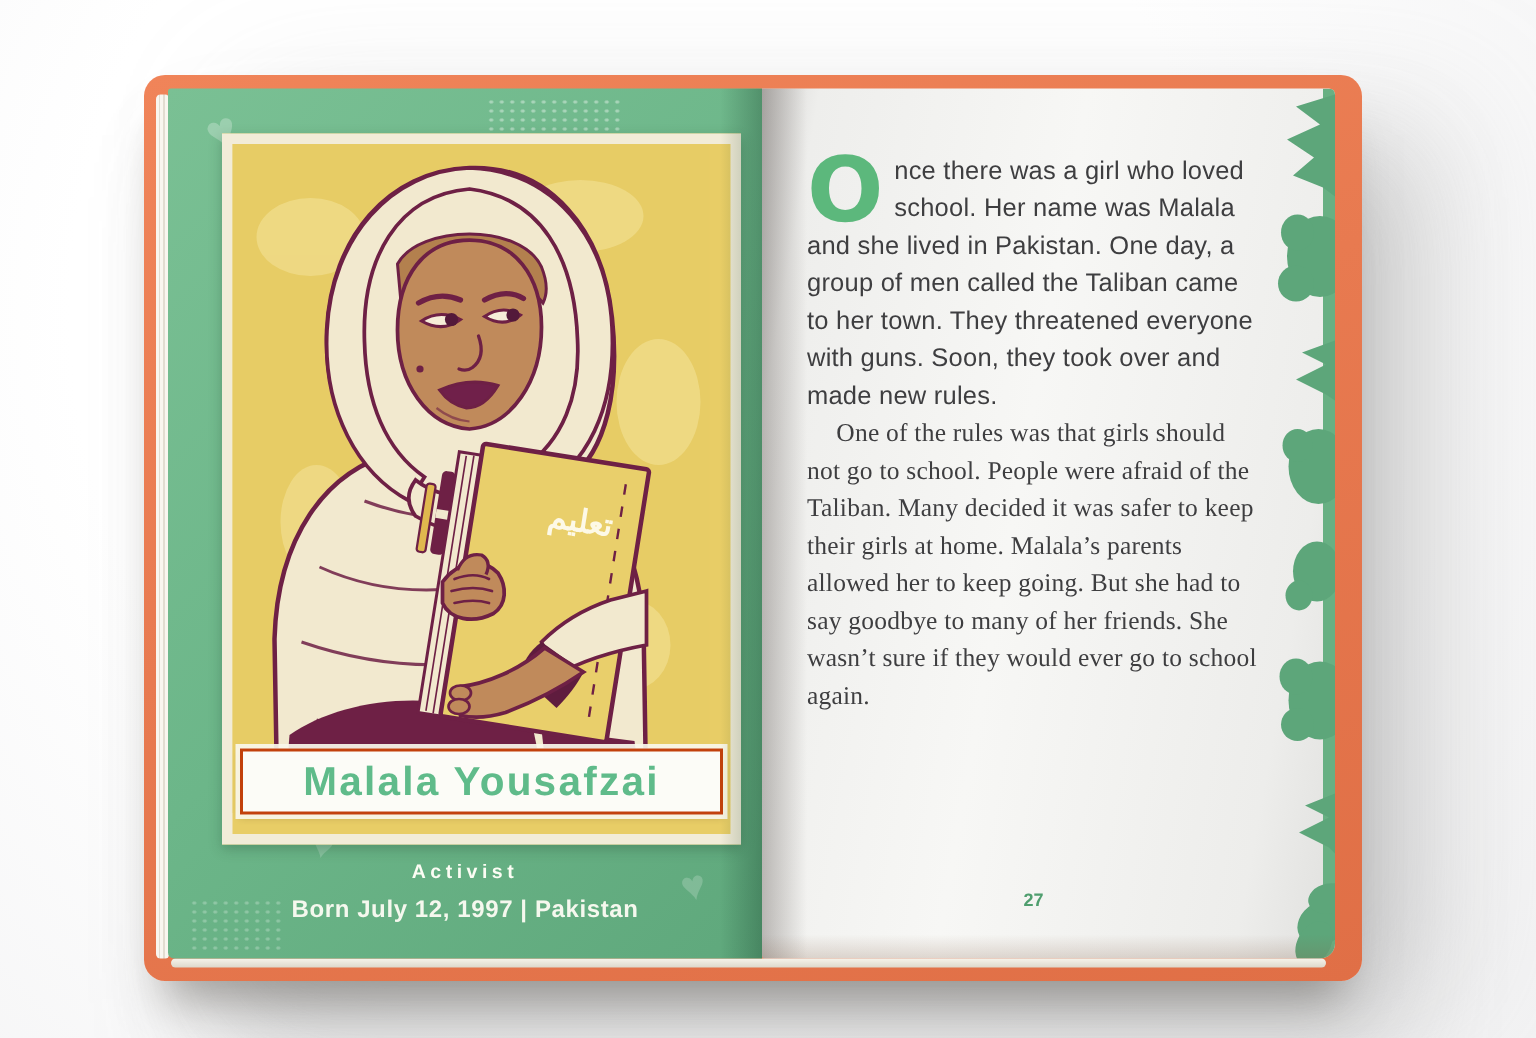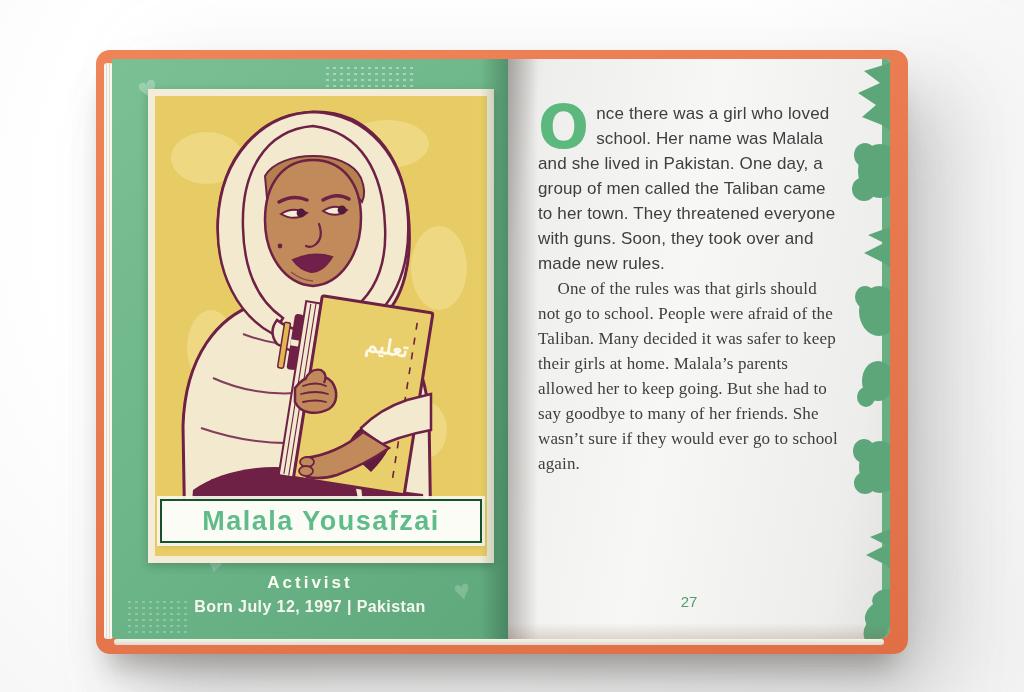--- a/index.html
+++ b/index.html
@@ -35,37 +35,37 @@
   .heart.h3{left:342px;top:516px;font-size:28px;transform:rotate(-12deg);color:rgba(255,255,255,.20);}
   .dots{position:absolute;background-image:radial-gradient(rgba(255,255,255,.38) 1.3px,transparent 1.5px);
     background-size:7px 6px;}
   .dots.d1{left:212px;top:6px;width:92px;height:34px;}
   .dots.d2{left:14px;top:540px;width:64px;height:36px;opacity:.65;}
   
   .card{position:absolute;left:36px;top:30px;width:332px;height:460px;
     background:#e8cd66;border:7px solid #f2ecd8;box-shadow:0 3px 8px rgba(30,60,40,.28);}
   .card svg{display:block;width:318px;height:446px;}
   .banner{position:absolute;left:5px;right:5px;bottom:13px;height:40px;
-    background:#fcfcf7;border:2px solid #14532d;
+    background:#fcfcf7;border:2px solid #c2410c;
     box-shadow:0 0 0 3px rgba(250,247,235,.92),0 2px 5px rgba(60,35,20,.25);
     display:flex;align-items:center;justify-content:center;
     font-weight:bold;font-size:27px;color:#5fbb8a;letter-spacing:1.5px;white-space:nowrap;}
   .role{position:absolute;left:0;right:0;top:514px;text-align:center;color:#fcfdf4;
-    font-weight:bold;font-size:17px;letter-spacing:3px;}
+    font-weight:bold;font-size:13px;letter-spacing:3px;}
   .born{position:absolute;left:0;right:0;top:539px;text-align:center;color:#f5f8ee;
     font-weight:bold;font-size:16px;letter-spacing:.4px;}
   
   .story{position:absolute;left:0;top:0;width:382px;box-sizing:border-box;
     padding:42px 50px 0 30px;font-size:17px;line-height:25px;color:#3e3e40;letter-spacing:.15px;}
   .story p{margin:0;}
   .story .ind{text-indent:1.15em;font-family:Liberation Serif, serif;}
   .dropcap{float:left;font-size:60px;line-height:45px;font-weight:bold;color:#5cb87c;
     margin:4px 7px 0 0;font-family:"DejaVu Sans",sans-serif;}
   .pagenum{position:absolute;left:30px;width:302px;top:534px;text-align:center;
-    color:#4f9e6e;font-weight:normal;font-size:15px;}
+    color:#4f9e6e;font-weight:bold;font-size:12px;}
   .leafdecor{position:absolute;right:0;top:0;}
 </style>
 </head>
 <body>
 
 <div class="scene">
   <div class="book">
     <div class="edge-left"></div>
     <div class="edge-bottom"></div>
 

